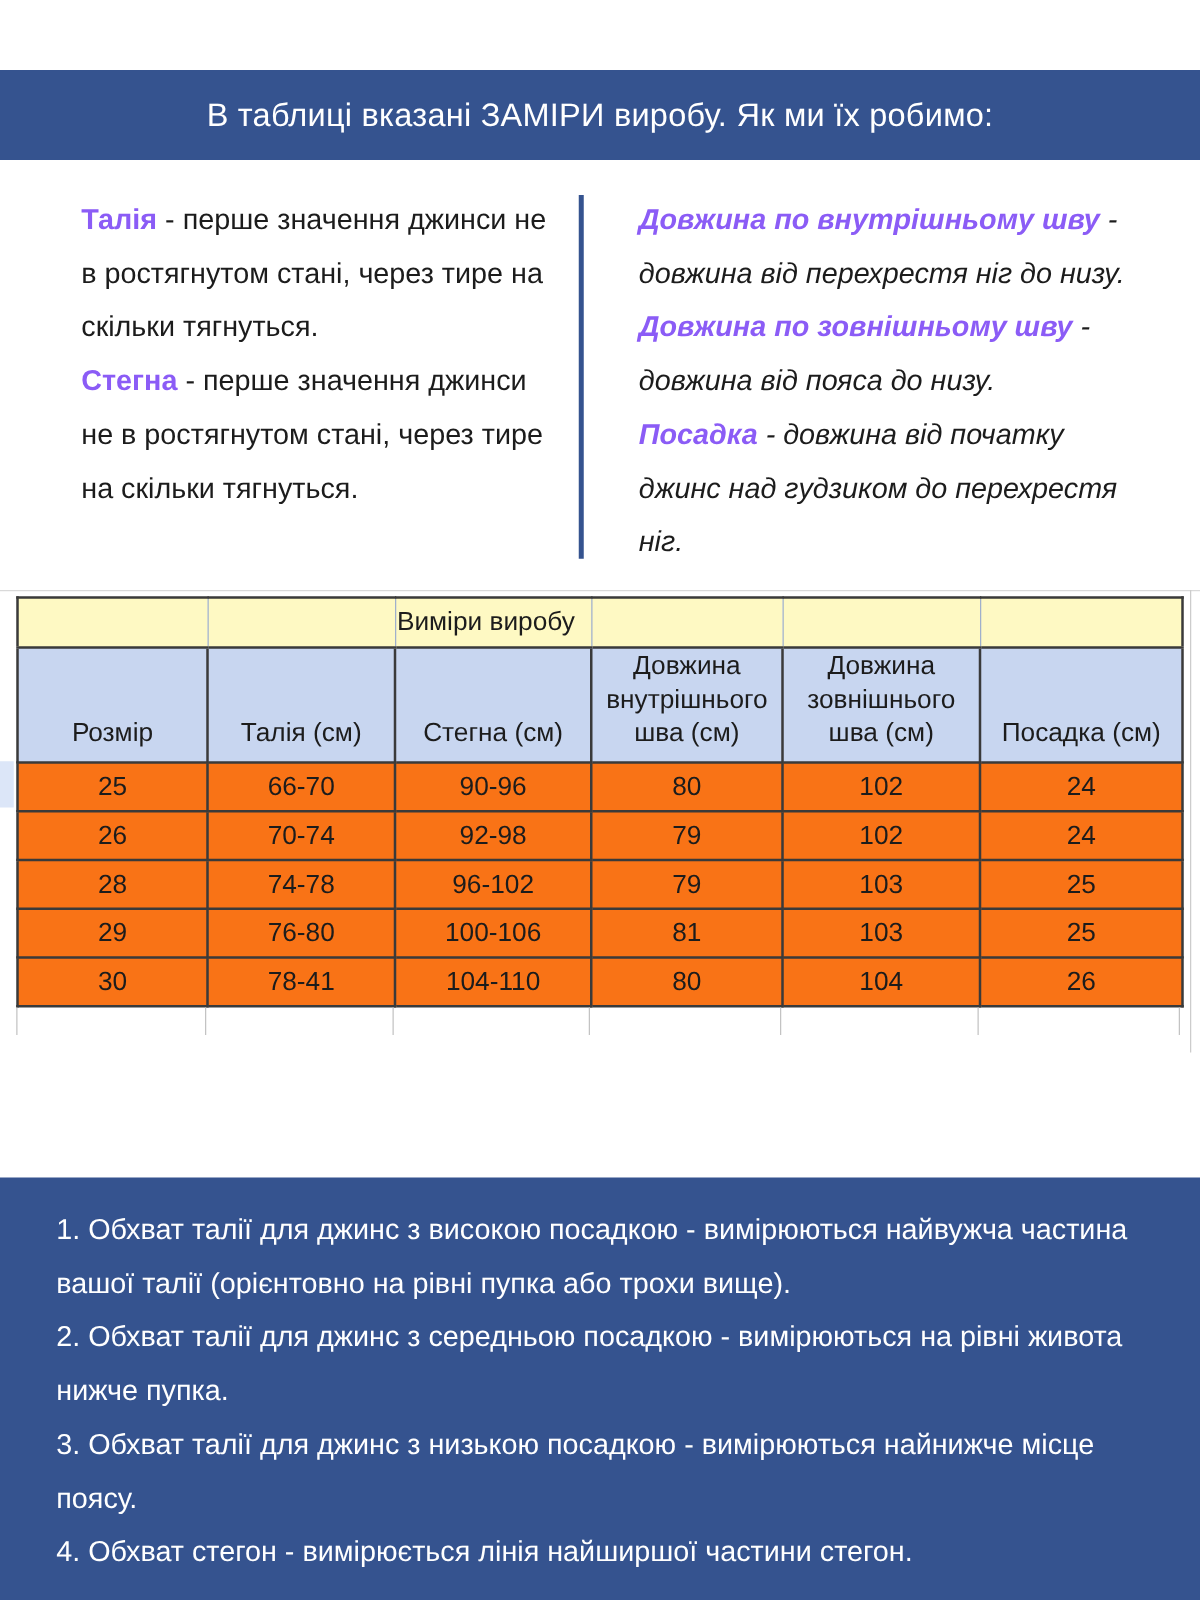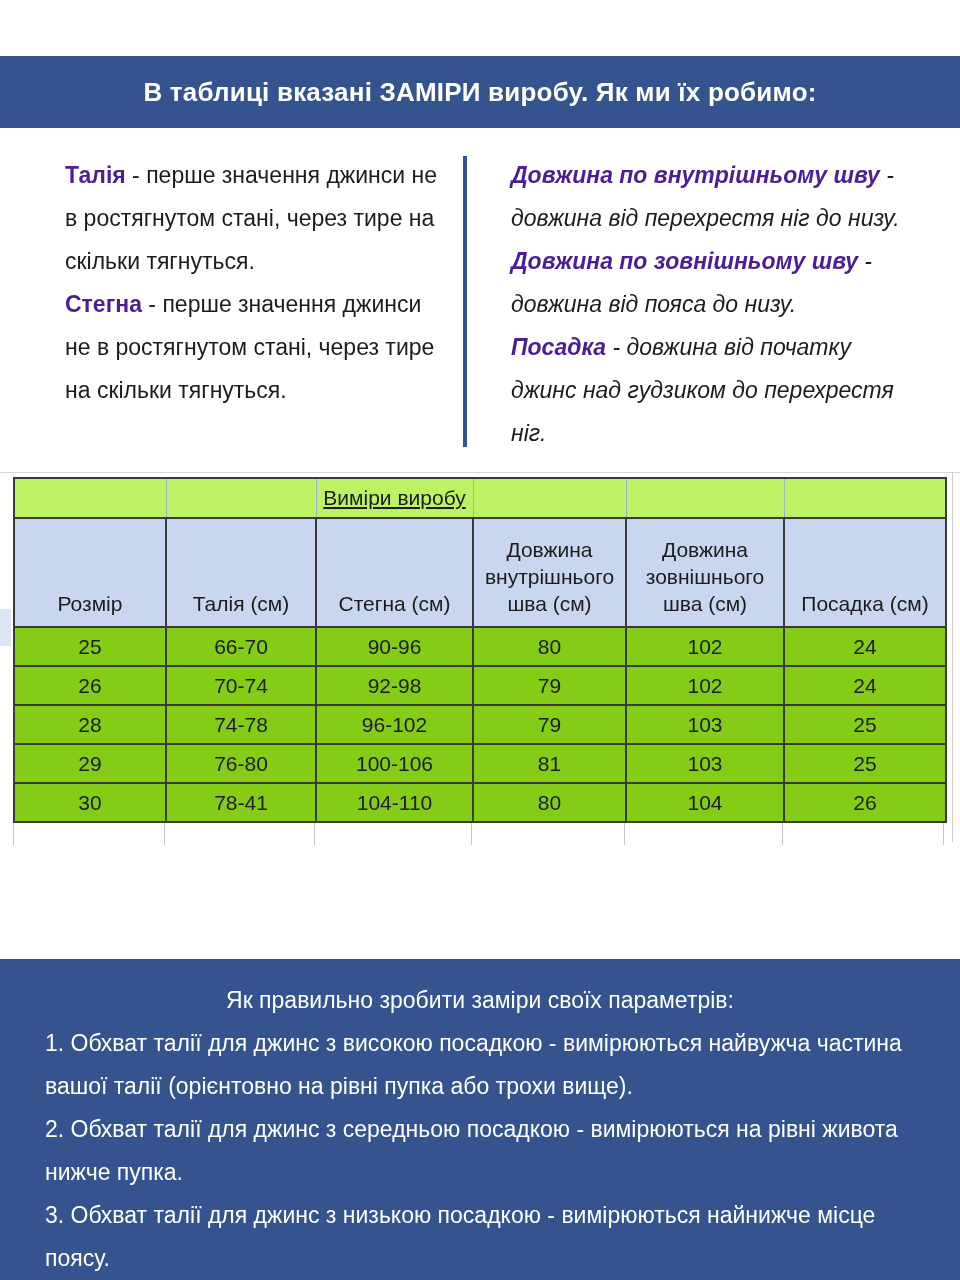--- a/index.html
+++ b/index.html
@@ -7,47 +7,47 @@
     width:960px; height:1280px; overflow:hidden; background:#ffffff;
     font-family:"Liberation Sans", sans-serif; color:#1c1c1c;
     position:relative;
   }
 
   
   .banner {
     margin-top:56px; height:72px; background:#35538F;
     display:flex; align-items:center; justify-content:center;
   }
-  .banner h1 { margin:0; color:#ffffff; font-size:26px; font-weight:bold; letter-spacing:.2px; }
+  .banner h1 { margin:0; color:#ffffff; font-size:26px; font-weight:normal; letter-spacing:.2px; }
 
   
   .definitions { display:flex; padding:26px 40px 0 65px; box-sizing:border-box; }
   .def-col { font-size:23px; line-height:43px; }
   .def-col p { margin:0; }
   .def-col.left { width:382px; }
   .def-divider { width:4px; background:#35538F; margin:2px 44px 8px 16px; }
   .def-col.right { width:408px;font-style:italic; }
-  .term { color:#4c1d95; font-weight:bold; }
+  .term { color:#8b5cf6; font-weight:bold; }
 
   
   .table-wrap { margin:22px 0 0 13px; width:932px; position:relative; }
   table.size-table {
     border-collapse:collapse; width:100%; table-layout:fixed;
     font-size:21px; border:2px solid #3a3a3a;
   }
   .caption-row td {
-    background:#bef264; height:36px; text-align:center; vertical-align:middle;
-    border:1px solid #9FB0CC; border-top:1px solid #6f6f6f; border-bottom:2px solid #3a3a3a;text-decoration:underline;
+    background:#fef9c3; height:36px; text-align:left; vertical-align:middle;
+    border:1px solid #9FB0CC; border-top:1px solid #6f6f6f; border-bottom:2px solid #3a3a3a;
   }
   .header-row th {
     background:#C8D6F0; border:2px solid #3a3a3a; font-weight:normal;
-    vertical-align:bottom; text-align:center; padding:17px 2px 9px;
+    vertical-align:bottom; text-align:center; padding:0 2px 9px;
     height:92px; box-sizing:border-box; line-height:27px;
   }
-  tbody td { border:2px solid #3a3a3a; height:35px; text-align:center; vertical-align:middle; background:#84cc16; }
+  tbody td { border:2px solid #3a3a3a; height:35px; text-align:center; vertical-align:middle; background:#f97316; }
 
   
   .row-highlight { position:absolute; left:-13px; top:132px; width:11px; height:37px; background:#DCE6F8; }
   .gridline-h-top { position:absolute; left:-13px; width:960px; top:-5px; height:1px; background:#d9d9d9; }
   .gridline-v-right { position:absolute; right:-8px; top:-5px; width:1px; height:370px; background:#cccccc; }
   .stub { position:absolute; width:1px; height:22px; background:#c3c3c3; top:100%; }
 
   
   .instructions {
     margin-top:136px; background:#35538F; color:#ffffff;
@@ -155,18 +155,17 @@
 <div class="stub" style="left: 0px;"></div>
     <div class="stub" style="left: 151px;"></div>
     <div class="stub" style="left: 301px;"></div>
     <div class="stub" style="left: 458px;"></div>
     <div class="stub" style="left: 611px;"></div>
     <div class="stub" style="left: 769px;"></div>
     <div class="stub" style="left: 930px;"></div>
   </section>
 
 <section class="instructions">
-  <p class="instr-heading">Як правильно зробити заміри своїх параметрів:</p>
   <p class="instr-item"><span class="b">1. Обхват талії для джинс з високою посадкою</span><span> - </span><span>вимірюються найвужча частина вашої талії (орієнтовно на рівні пупка або трохи вище).</span></p>
   <p class="instr-item"><span class="b">2. Обхват талії для джинс з середньою посадкою</span><span> - </span><span>вимірюються на рівні живота нижче пупка.</span></p>
   <p class="instr-item"><span class="b">3. Обхват талії для джинс з низькою посадкою</span><span> - </span><span>вимірюються найнижче місце поясу.</span></p>
   <p class="instr-item"><span class="b">4. Обхват стегон</span><span> - </span><span>вимірюється лінія найширшої частини стегон.</span></p>
 </section>
 
 </body></html>

